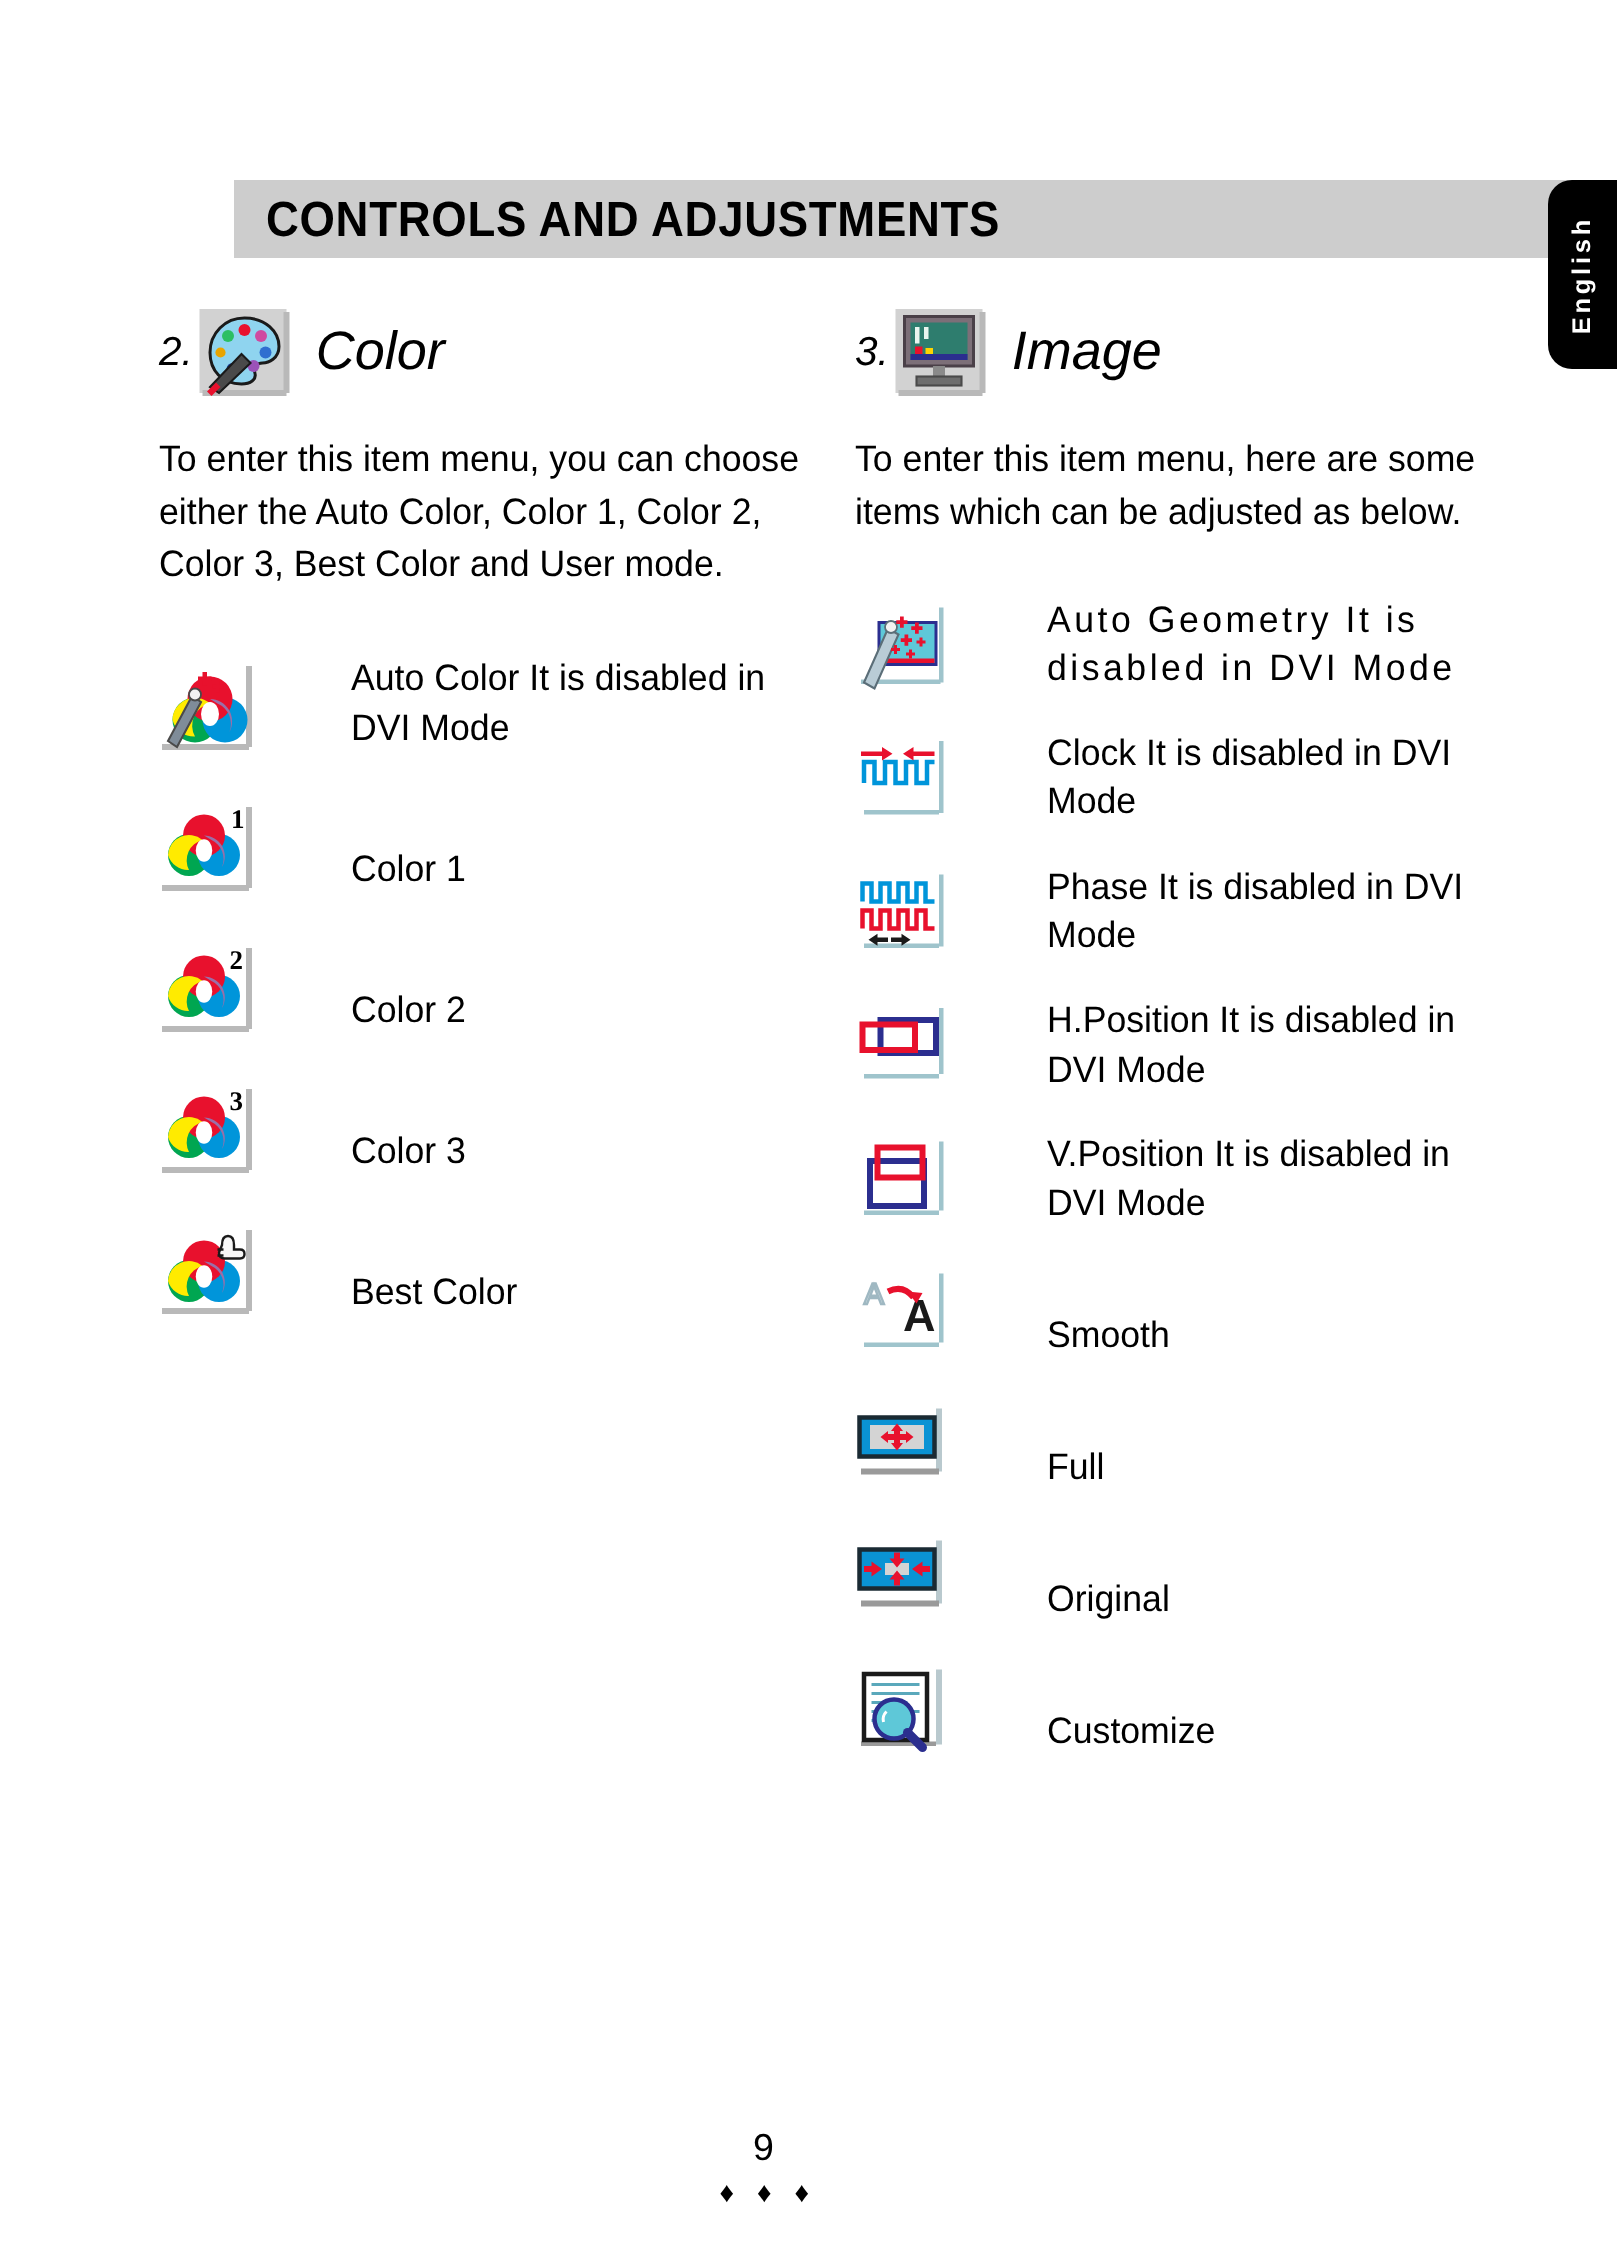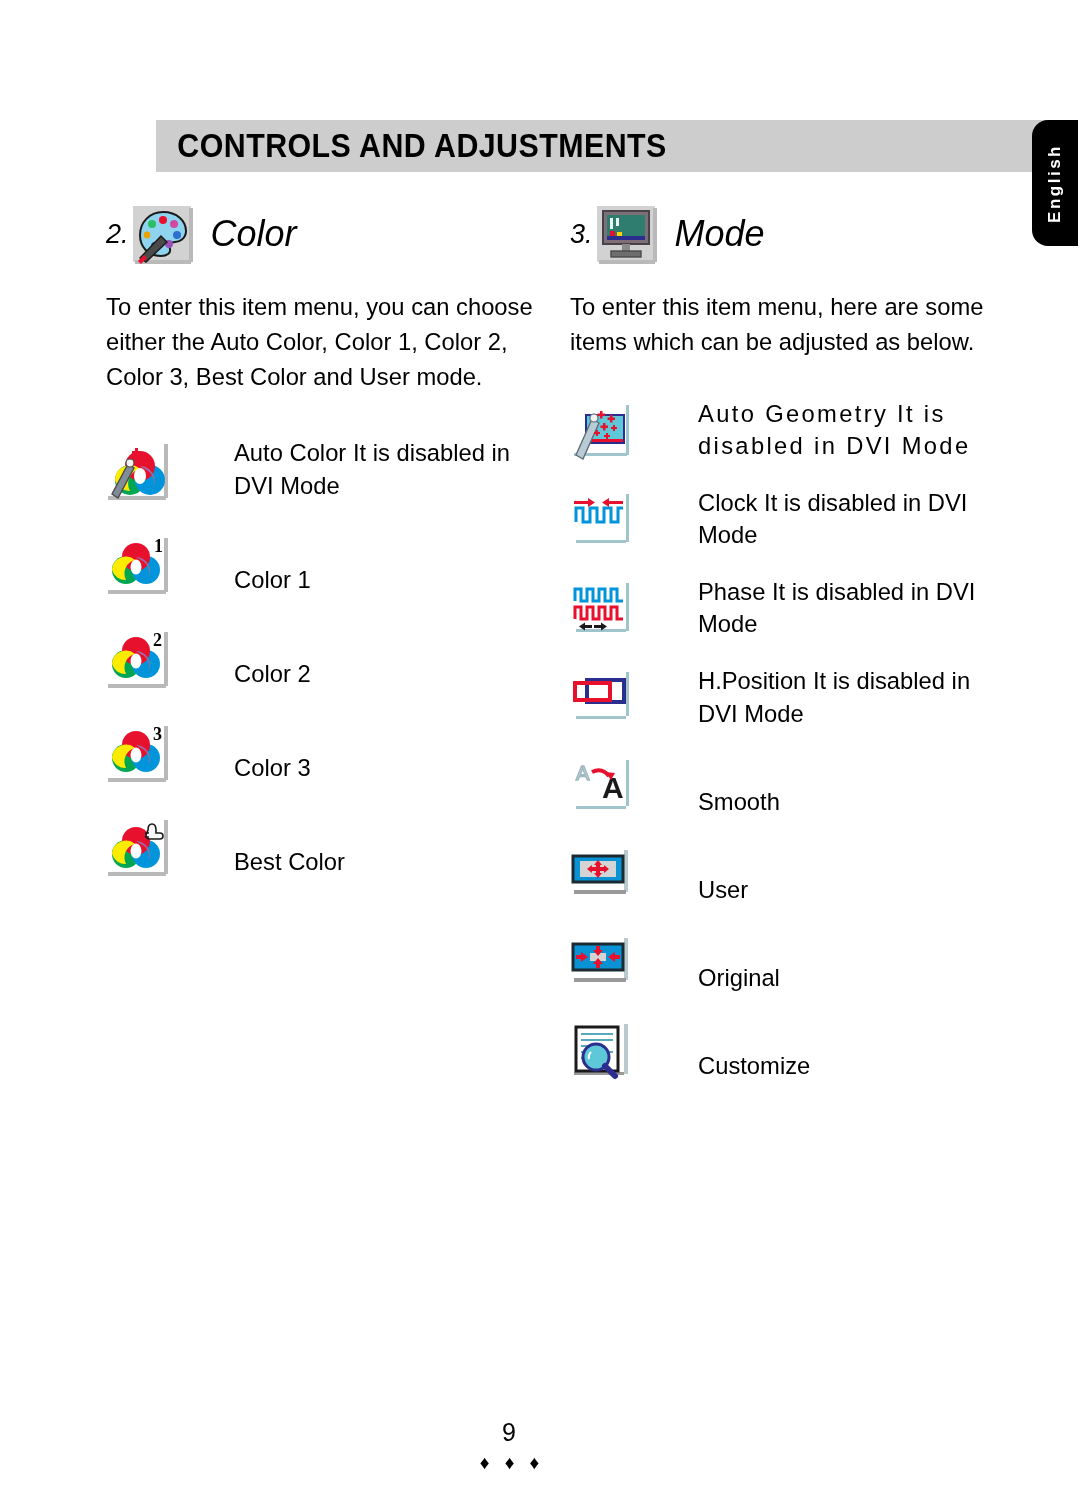--- a/index.html
+++ b/index.html
@@ -315,21 +315,21 @@
         <rect x="12" y="11" width="38" height="25" fill="#2e7d6e"></rect>
         <rect x="15" y="14" width="3" height="11" fill="#e9f5ef"></rect>
         <rect x="21" y="14" width="3" height="8" fill="#e9f5ef"></rect>
         <rect x="15" y="27" width="5" height="5" fill="#e8112d"></rect>
         <rect x="22" y="28" width="5" height="4" fill="#ffd400"></rect>
         <rect x="12" y="32" width="38" height="4" fill="#2b2e8f"></rect>
         <rect x="27" y="40" width="8" height="7" fill="#8a8a8a"></rect>
         <rect x="16" y="47" width="30" height="6" fill="#6e6e6e" stroke="#4a4a4a" stroke-width="1.4"></rect>
       </svg>
     </span>
-    <span class="section-title">Mode</span>
+    <span class="section-title">Image</span>
   </div>
 
   <div class="intro">To enter this item menu, here are some items which can be adjusted as below.</div>
 
   <div class="items">
 
     <div class="item-row">
       <span class="item-icon-cell">
         <span class="ic">
           <svg width="64" height="60" viewBox="0 0 64 60">
@@ -399,20 +399,34 @@
             <rect x="56" y="2" width="3" height="44" fill="#9fc4cc"></rect>
             <rect x="6" y="46" width="50" height="3" fill="#9fc4cc"></rect>
             <rect x="17" y="10" width="37" height="22" fill="none" stroke="#2b2e8f" stroke-width="4"></rect>
             <rect x="5" y="13" width="35" height="17" fill="none" stroke="#e8112d" stroke-width="4"></rect>
           </svg>
         </span>
       </span>
       <span class="item-label">H.Position   It is disabled in DVI Mode</span>
     </div>
 
+    <div class="item-row">
+      <span class="item-icon-cell">
+        <span class="ic">
+          <svg width="64" height="60" viewBox="0 0 64 60">
+            <rect x="0" y="0" width="60" height="56" fill="#ffffff"></rect>
+            <rect x="56" y="2" width="3" height="46" fill="#9fc4cc"></rect>
+            <rect x="6" y="48" width="50" height="3" fill="#9fc4cc"></rect>
+            <rect x="10" y="15" width="36" height="30" fill="none" stroke="#2b2e8f" stroke-width="4"></rect>
+            <rect x="15" y="6" width="30" height="20" fill="none" stroke="#e8112d" stroke-width="4"></rect>
+          </svg>
+        </span>
+      </span>
+      <span class="item-label">V.Position   It is disabled in DVI Mode</span>
+    </div>
 
     <div class="item-row">
       <span class="item-icon-cell">
         <span class="ic">
           <svg width="64" height="60" viewBox="0 0 64 60">
             <rect x="0" y="0" width="60" height="56" fill="#ffffff"></rect>
             <rect x="56" y="2" width="3" height="46" fill="#9fc4cc"></rect>
             <rect x="6" y="48" width="50" height="3" fill="#9fc4cc"></rect>
             <text x="6" y="22" font-family="Liberation Sans, sans-serif" font-size="20" fill="none" stroke="#9fb8c2" stroke-width="1.6">A</text>
             <text x="32" y="40" font-family="Liberation Sans, sans-serif" font-size="30" font-weight="bold" fill="#1a1a1a">A</text>
@@ -438,21 +452,21 @@
               <path d="M28 14 l4 5 h-8 Z"></path>
               <path d="M28 32 l4 -5 h-8 Z"></path>
               <path d="M17 23 l5 -4 v8 Z"></path>
               <path d="M39 23 l-5 -4 v8 Z"></path>
               <rect x="22" y="21" width="12" height="4"></rect>
               <rect x="26" y="17" width="4" height="12"></rect>
             </g>
           </svg>
         </span>
       </span>
-      <span class="item-label">User</span>
+      <span class="item-label">Full</span>
     </div>
 
     <div class="item-row">
       <span class="item-icon-cell">
         <span class="ic">
           <svg width="64" height="60" viewBox="0 0 64 60">
             <rect x="0" y="0" width="60" height="56" fill="#ffffff"></rect>
             <rect x="54" y="4" width="4" height="42" fill="#b9c9ce"></rect>
             <rect x="4" y="44" width="52" height="4" fill="#9a9a9a"></rect>
             <rect x="3" y="10" width="50" height="26" fill="#0a93d4" stroke="#1a2a33" stroke-width="3"></rect>

